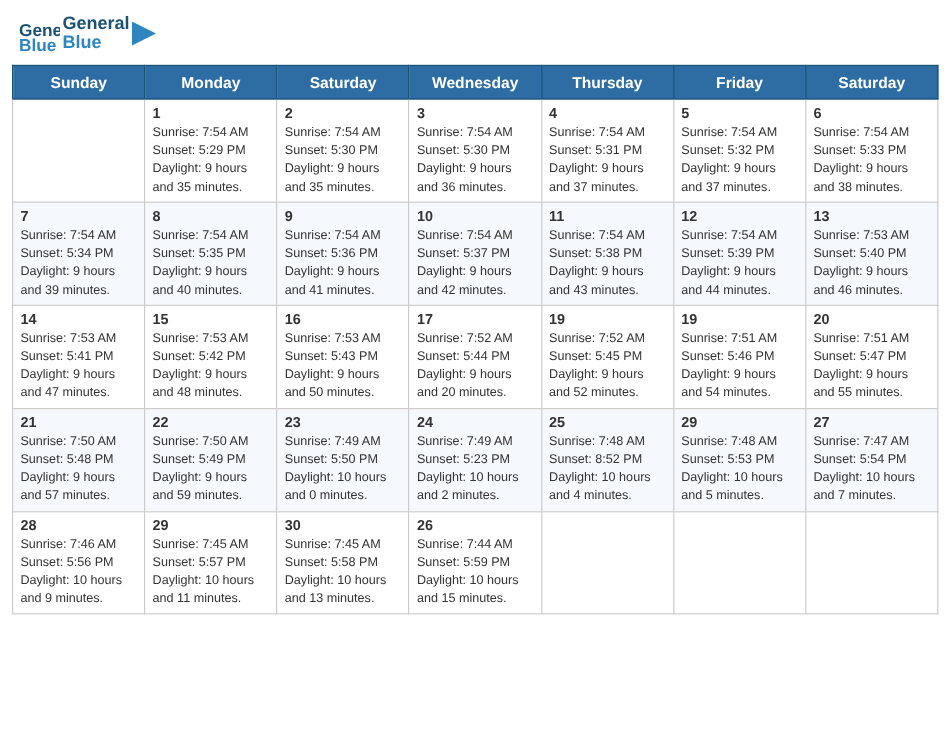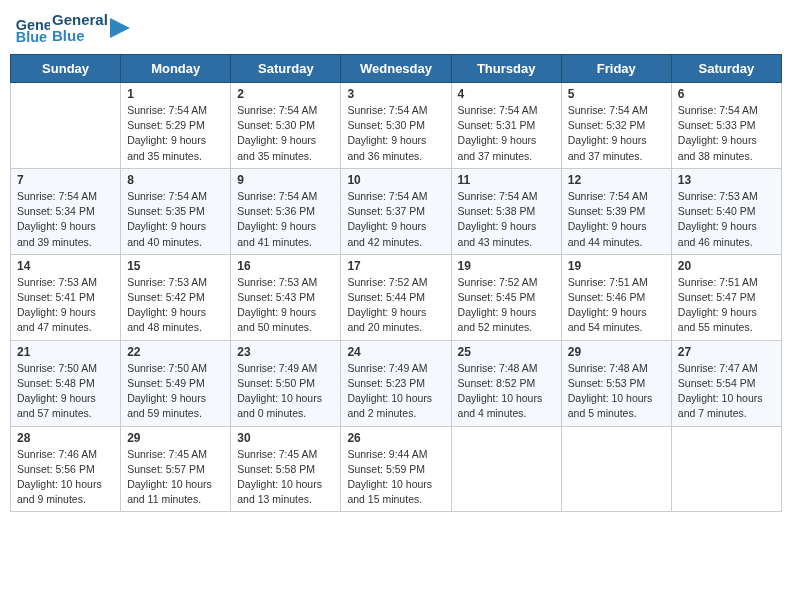--- a/index.html
+++ b/index.html
@@ -358,21 +358,21 @@
           <span class="day-number">30</span>
           <div class="day-info">
             <div>Sunrise: 7:45 AM</div>
             <div>Sunset: 5:58 PM</div>
             <div>Daylight: 10 hours and 13 minutes.</div>
           </div>
         </td>
         <td>
           <span class="day-number">26</span>
           <div class="day-info">
-            <div>Sunrise: 9:44 AM</div>
+            <div>Sunrise: 7:44 AM</div>
             <div>Sunset: 5:59 PM</div>
             <div>Daylight: 10 hours and 15 minutes.</div>
           </div>
         </td>
         <td class="empty"></td>
         <td class="empty"></td>
         <td class="empty"></td>
       </tr>
     </tbody>
 </table>

